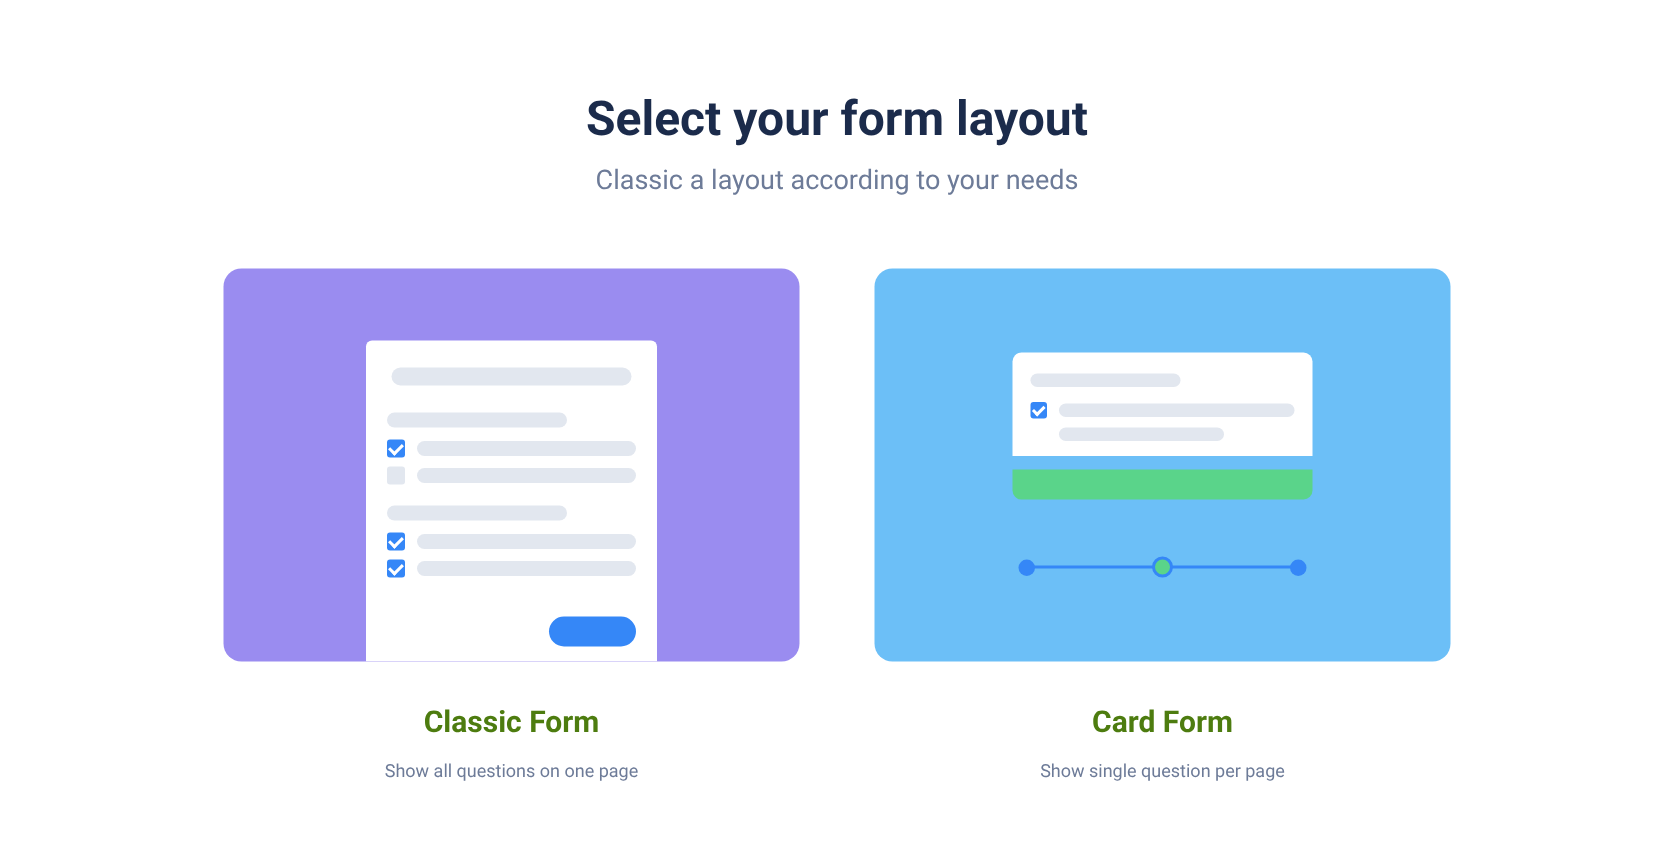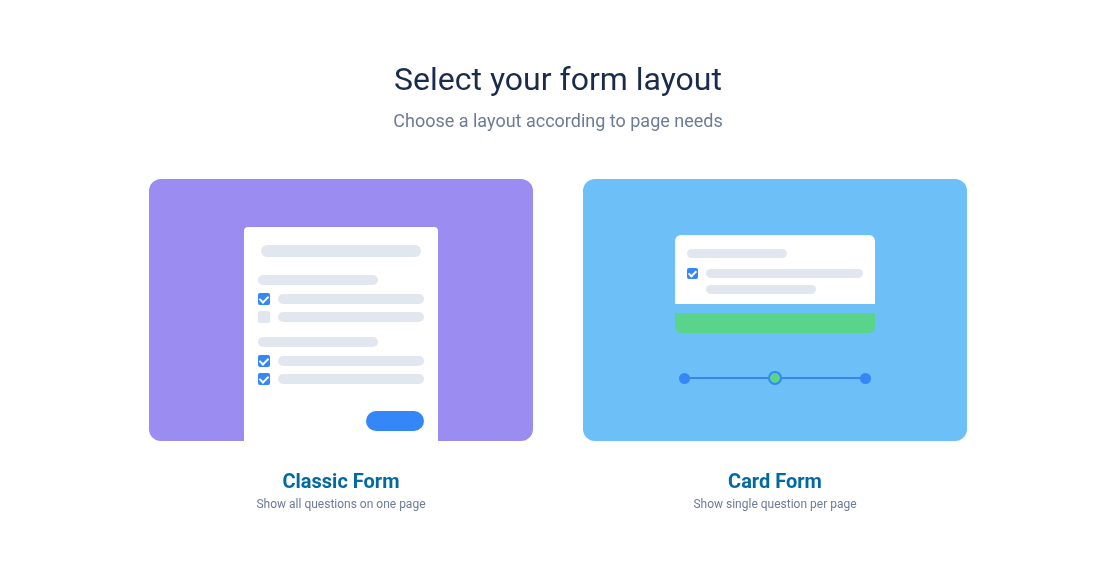--- a/index.html
+++ b/index.html
@@ -18,21 +18,21 @@
     
     .container {
       display: flex;
       flex-direction: column;
       align-items: center;
       padding-top: 60px;
     }
     
     .header-title {
       font-size: 32px;
-      font-weight: 400;
+      font-weight: 700;
       color: #1b2b4b;
       margin-bottom: 12px;
     }
     
     .header-subtitle {
       font-size: 18px;
       color: #6d7b98;
       margin-bottom: 48px;
     }
     
@@ -260,35 +260,35 @@
       border: 2px solid #3587f7;
       border-radius: 50%;
       top: 0;
       left: 50%;
       transform: translateX(-50%);
     }
     
     .option-title {
       font-size: 20px;
       font-weight: 700;
-      color: #0369a1;
-      margin-bottom: 4px;
+      color: #4d7c0f;
+      margin-bottom: 14px;
     }
     
     .option-desc {
       font-size: 12px;
       color: #6d7b98;
     }
   </style>
 </head>
 <body>
 
 <div class="container">
   <h1 class="header-title">Select your form layout</h1>
-  <p class="header-subtitle">Choose a layout according to page needs</p>
+  <p class="header-subtitle">Classic a layout according to your needs</p>
 
   <div class="options-row">
 
     <div class="option-card">
       <div class="preview-box preview-classic">
         <div class="classic-page">
           <div class="classic-title-bar"></div>
 
           <div class="classic-question">
             <div class="classic-q-label"></div>

